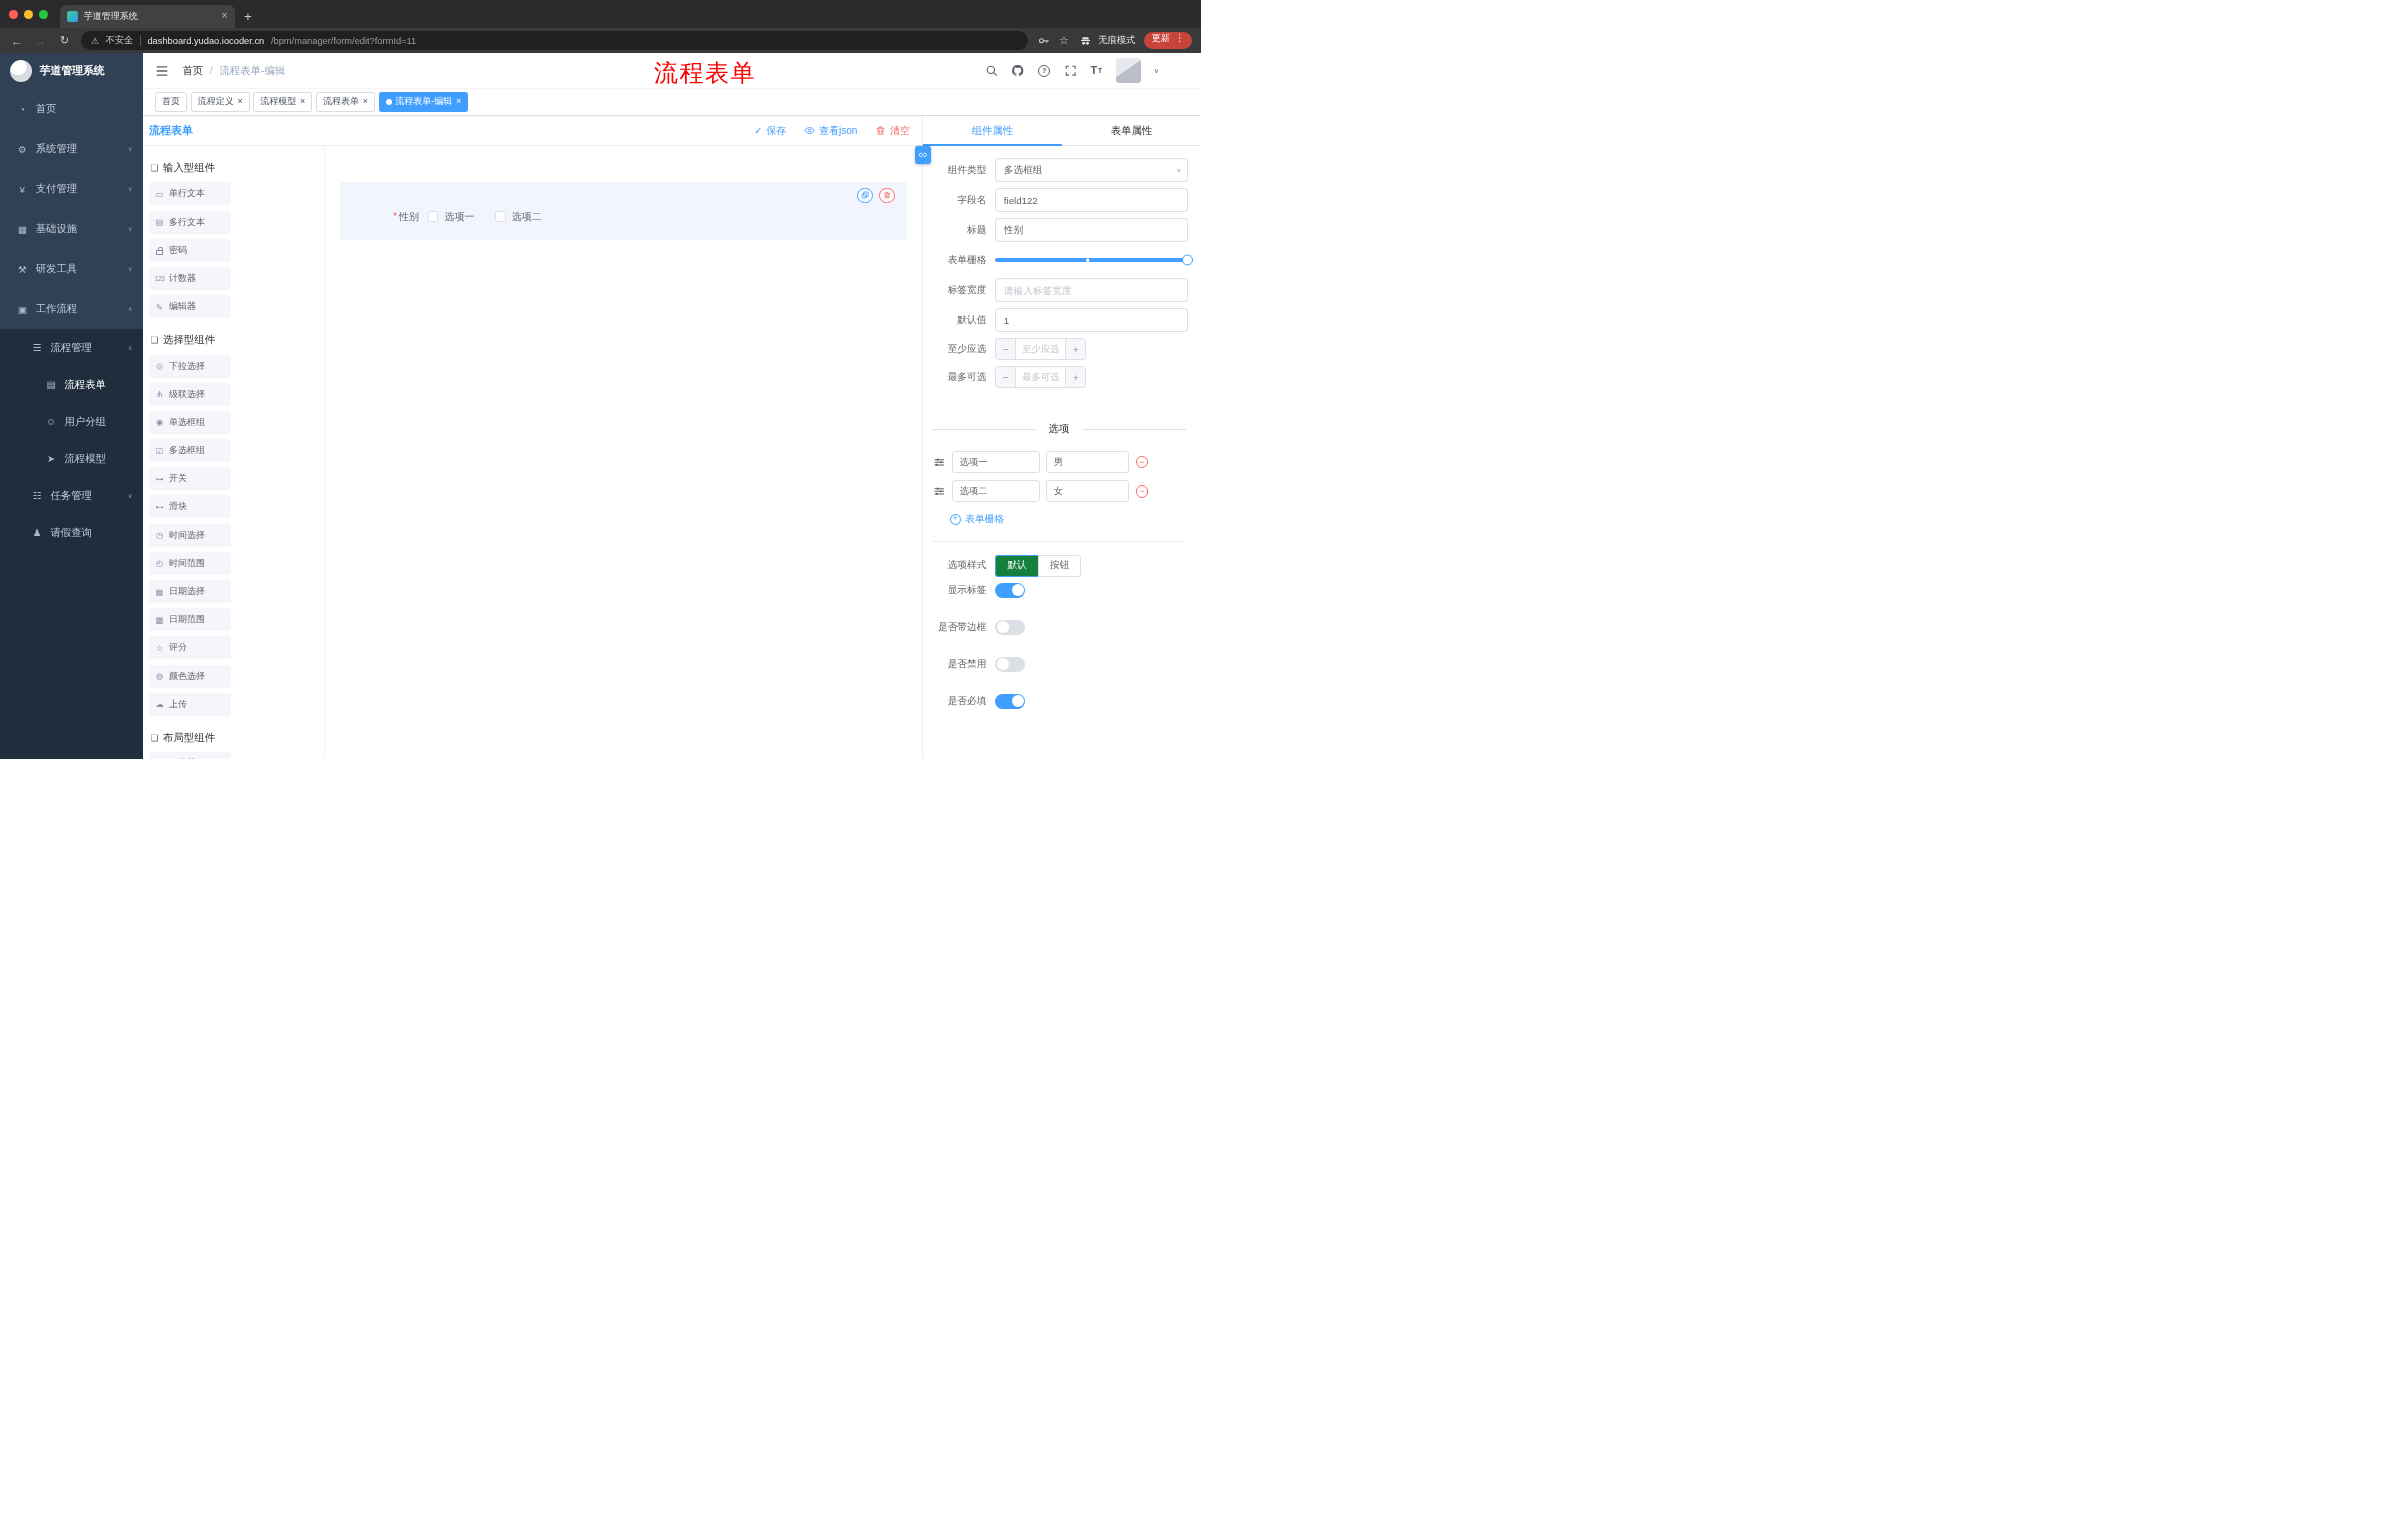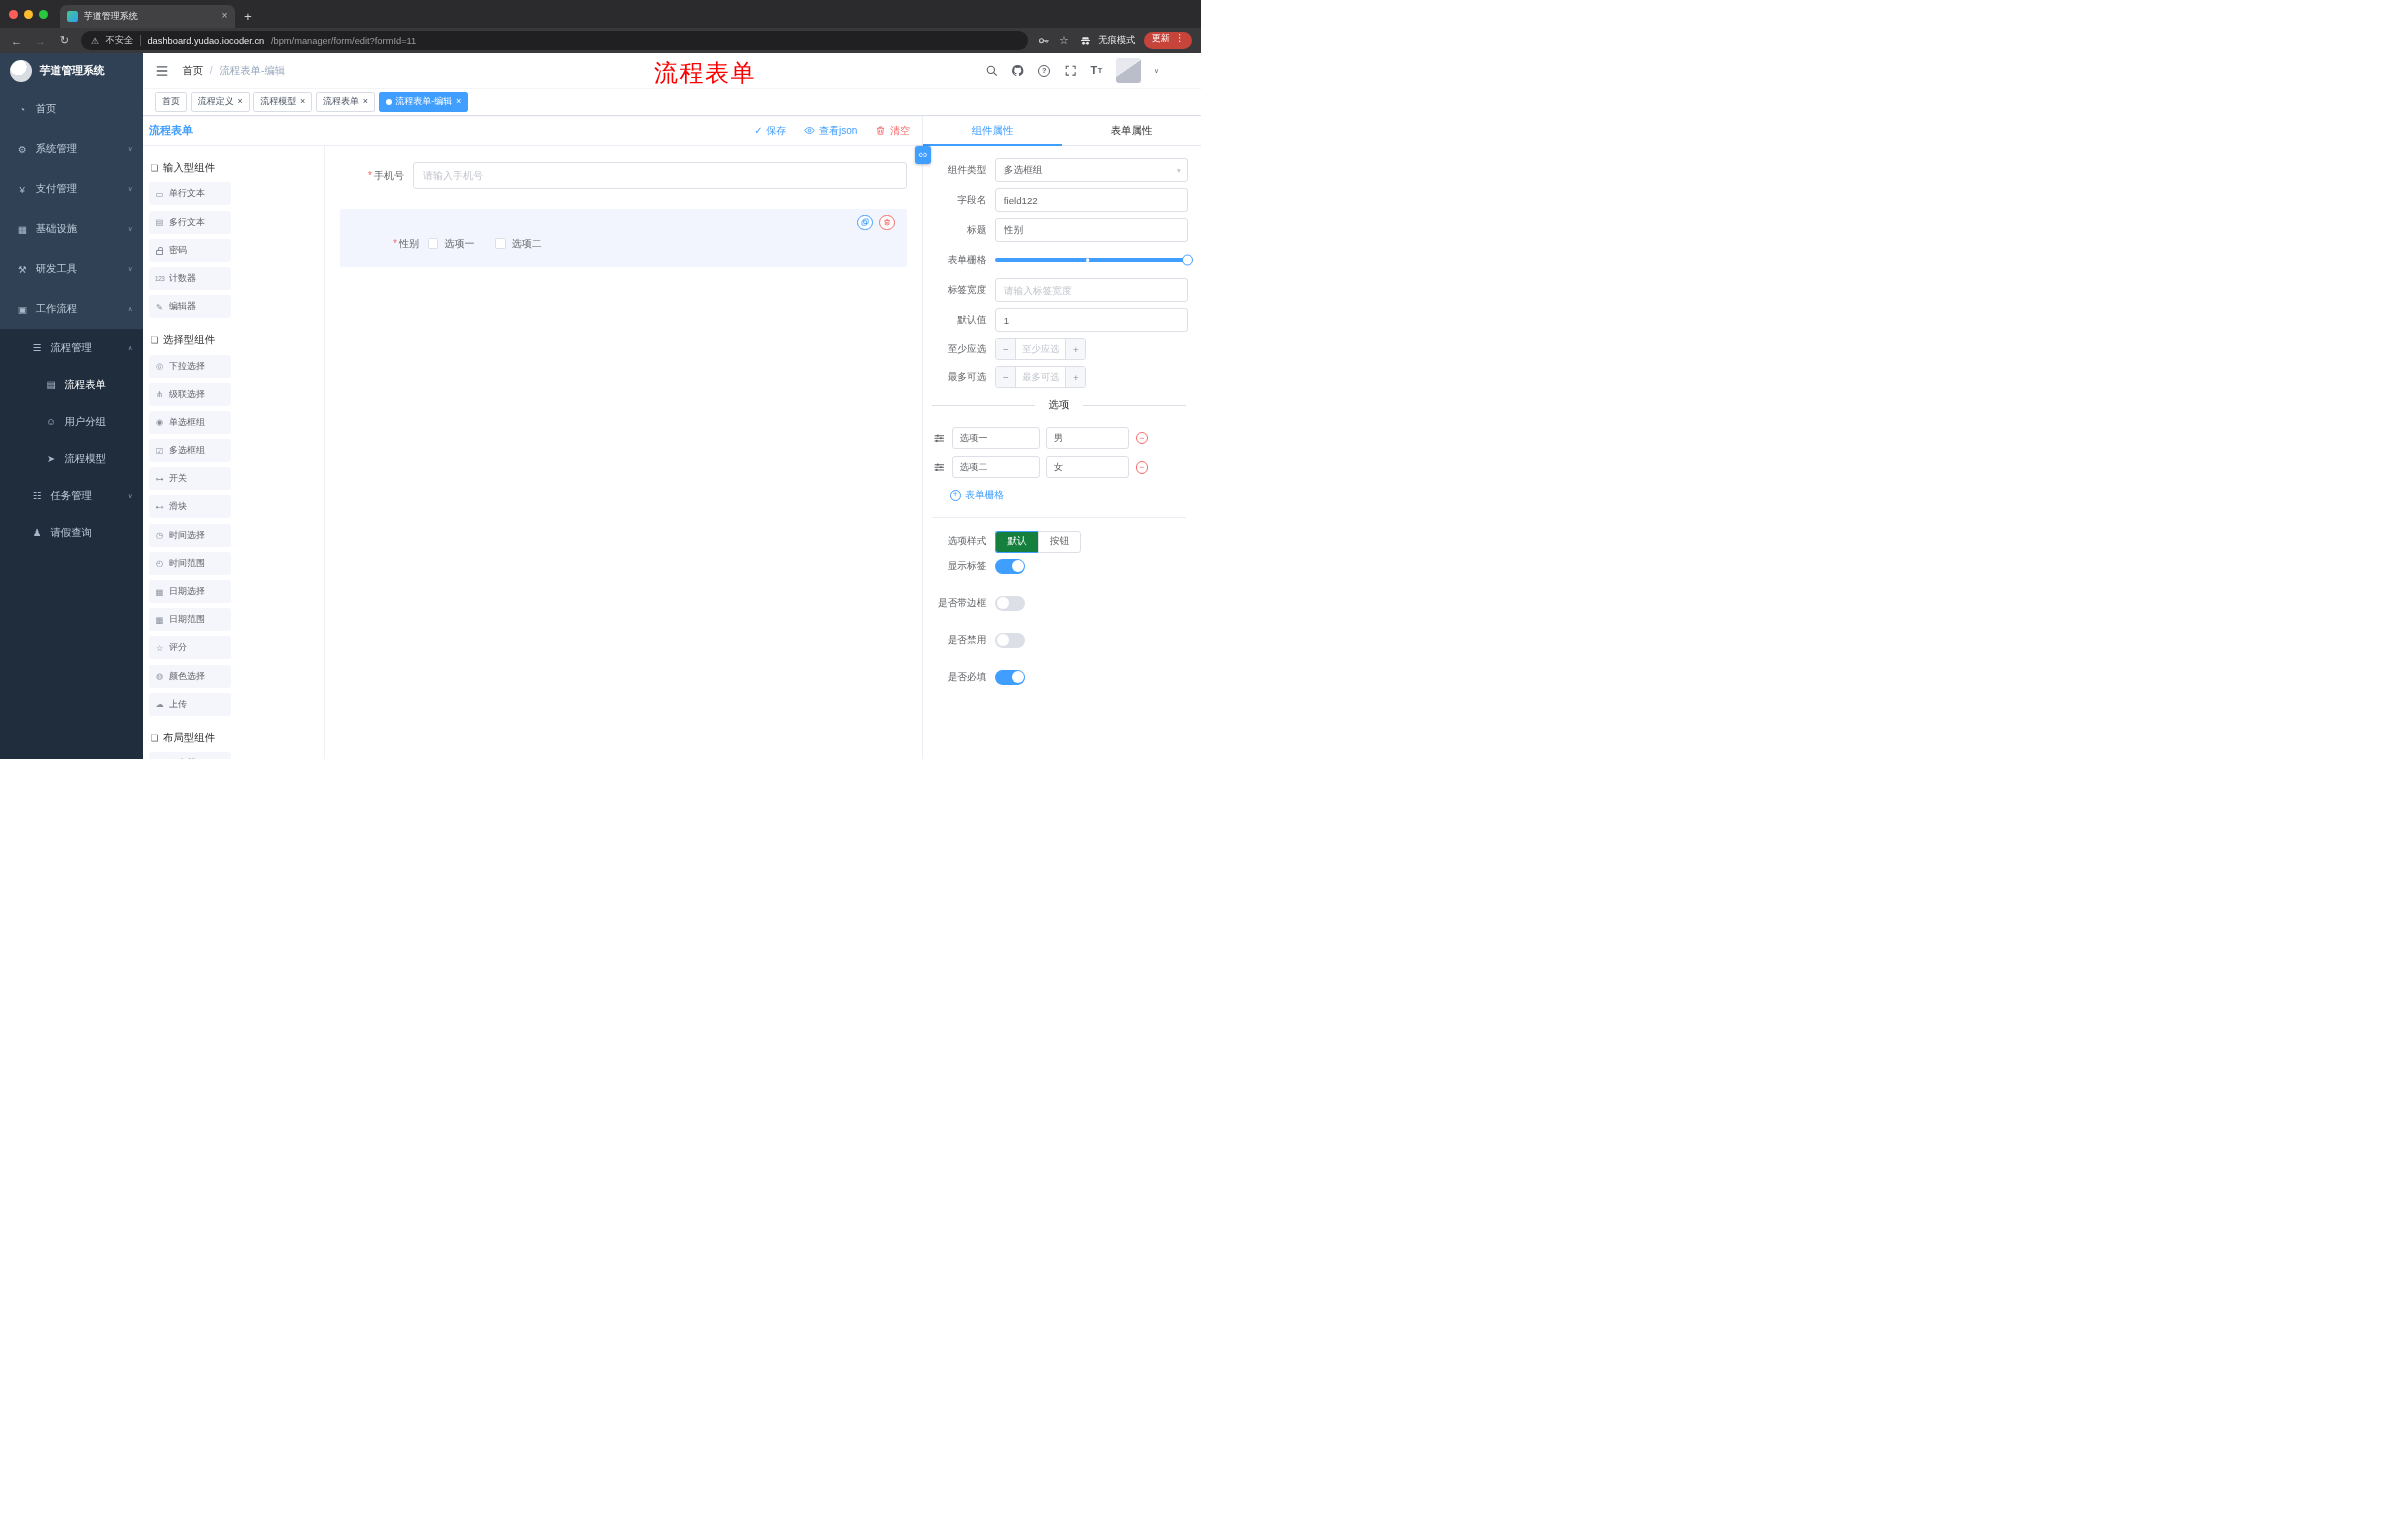--- a/index.html
+++ b/index.html
@@ -145,21 +145,21 @@
   .slider-track{width:100%;height:3.7px;border-radius:2.2px;background:#409eff;position:relative}
   .slider-stop{position:absolute;left:48%;top:50%;transform:translate(-50%,-50%);width:3.7px;height:3.7px;border-radius:50%;background:#fff}
   .slider-handle{position:absolute;right:-5.2px;top:50%;transform:translateY(-50%);width:11px;height:11px;border-radius:50%;background:#fff;border:1.5px solid #409eff;cursor:grab}
 
   .stepper{display:flex;align-items:stretch;width:91px;height:22px;border:0.7px solid #dcdfe6;border-radius:3px;overflow:hidden}
   .step-btn{width:20px;background:#f5f7fa;color:#8a8f99;display:flex;align-items:center;justify-content:center;font-size:9.7px;cursor:pointer;flex-shrink:0}
   .step-btn.minus{border-right:0.7px solid #dcdfe6}
   .step-btn.plus{border-left:0.7px solid #dcdfe6}
   .step-val{flex:1;display:flex;align-items:center;justify-content:center;font-size:9.3px;color:#c0c4cc;background:#fff;white-space:nowrap}
 
-  .pdivider{position:relative;text-align:center;margin:10px 0 15px}
+  .pdivider{position:relative;text-align:center;margin:34px 0 15px}
   .pdivider::before{content:"";position:absolute;left:1.5px;right:1.5px;top:50%;height:0.7px;background:#dcdfe6}
   .pdivider .dtext{position:relative;background:#fff;padding:0 13.4px;font-size:10.4px;color:#303133}
   .hr-plain{height:0.7px;background:#ebeef5;margin:15px 1.5px 13.4px}
 
   .opt-row{display:flex;align-items:center;margin-bottom:7.4px;padding-left:3px}
   .opt-drag{width:12.6px;height:12.6px;color:#606266;margin-right:6px;flex-shrink:0;cursor:grab}
   .opt-drag svg{width:100%;height:100%}
   .opt-input{width:88px;height:22px;border:0.7px solid #dcdfe6;border-radius:3px;padding:0 6.7px;font-size:9.3px;color:#606266;outline:none;font-family:inherit}
   .opt-val{width:83px;margin-left:6px}
   .opt-remove{width:12.6px;height:12.6px;border-radius:50%;border:0.7px solid #f56c6c;color:#f56c6c;display:flex;align-items:center;justify-content:center;font-size:9px;line-height:1;margin-left:6.7px;cursor:pointer;flex-shrink:0}
@@ -489,24 +489,20 @@
                 <span class="chip">
                     <span class="ci">◫</span>
                     <span>行容器</span>
                   </span>
 
               </div>
 
             </div>
 
             <div class="canvas">
-              <div class="field-row">
-                <span class="field-label"><span class="req">*</span><span>手机号</span></span>
-                <input class="big-input" placeholder="请输入手机号" style="">
-              </div>
 
               <div class="widget">
                 <div class="widget-actions">
                   <span class="wact copy">
                     <svg viewBox="0 0 24 24" fill="none" stroke="currentColor" stroke-width="2.4">
                         <rect x="8" y="3" width="13" height="13" rx="1"></rect>
                         <rect x="3" y="8" width="13" height="13" rx="1"></rect>
                       </svg>
                   </span>
                   <span class="wact del">

